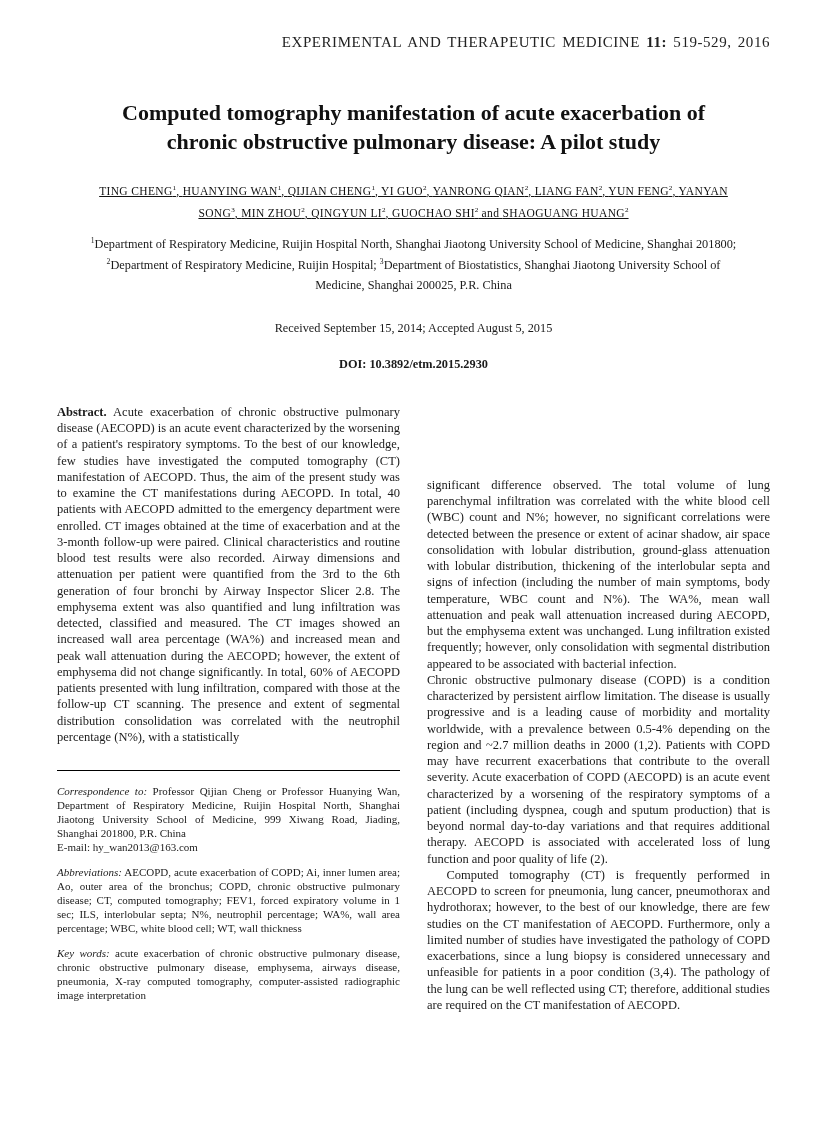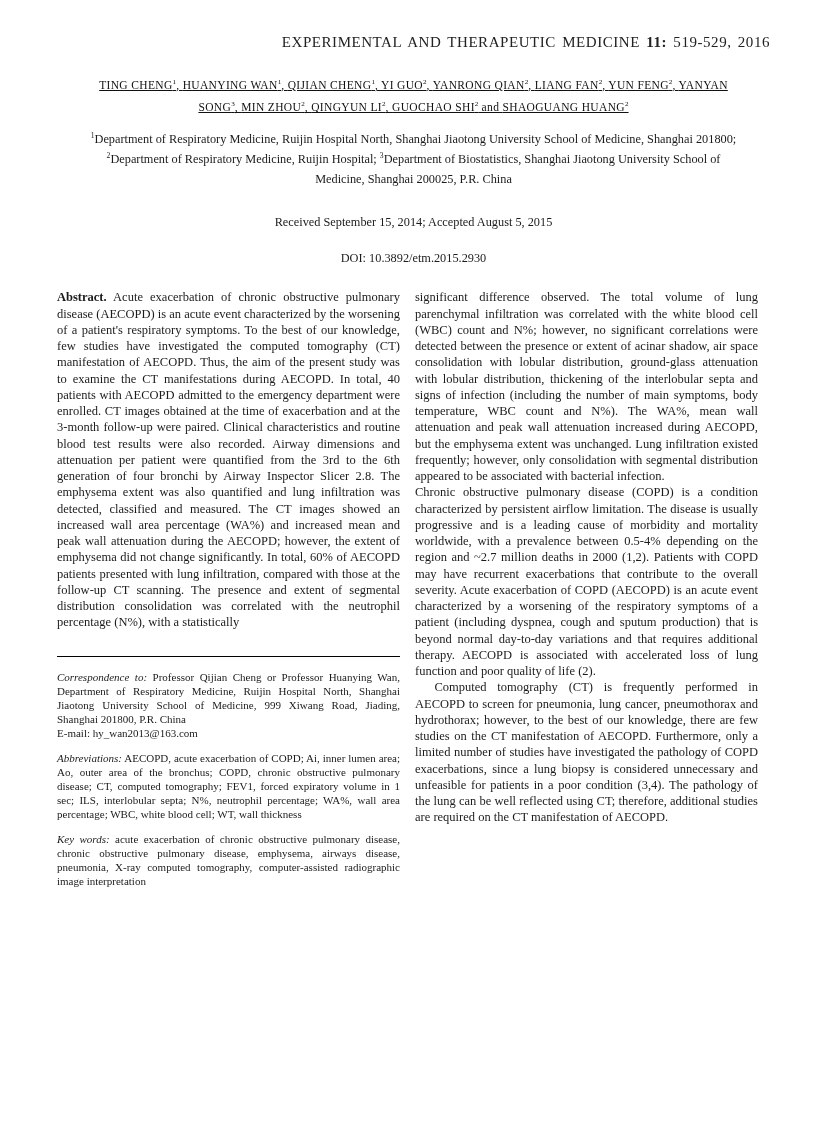--- a/index.html
+++ b/index.html
@@ -29,23 +29,23 @@
   .authors sup, .affiliations sup {
     font-size:0.62em; vertical-align:super; line-height:0; letter-spacing:0;
   }
 
   .affiliations {
     margin:10px auto 0; max-width:660px; text-align:center;
     font-size:12.3px; line-height:1.64;
   }
 
   .received { margin-top:26px; text-align:center; font-size:12.3px; }
-  .doi      { margin-top:21px; text-align:center; font-size:12.3px; }
+  .doi      { margin-top:21px; text-align:center; font-size:12.3px;font-weight:bold; }
 
-  .columns { display:flex; gap:15px; margin-top:23px; }
+  .columns { display:flex; gap:27px; margin-top:32px;align-items:flex-end; }
   .col { width:343px; font-size:12.5px; line-height:16.25px; text-align:justify; }
 
   .abstract-label { font-weight:bold; }
   .section-heading { font-weight:bold; margin:16px 0 13px; text-align:left; }
   .body-par { margin:0; }
   .indent { text-indent:1.55em; }
 
   .footnote-rule { margin-top:25px; border:0; border-top:1.2px solid #000; height:0; width:100%; }
   .footnotes { padding-top:13px; font-size:11px; line-height:14px; }
   .fnblock { margin-bottom:11px; }
@@ -56,20 +56,21 @@
 <body>
 
 <div class="page">
 
   <div class="running-head">
     <span>EXPERIMENTAL AND THERAPEUTIC MEDICINE</span>
     <b>11:</b>
     <span>519-529,  2016</span>
   </div>
 
+  <h1 class="title">Computed tomography manifestation of acute exacerbation of chronic obstructive pulmonary disease: A pilot study</h1>
 
   <div class="authors"><span class="author"><span>TING CHENG</span><sup>1</sup><span>,  </span></span><span class="author"><span>HUANYING WAN</span><sup>1</sup><span>,  </span></span><span class="author"><span>QIJIAN CHENG</span><sup>1</sup><span>,  </span></span><span class="author"><span>YI GUO</span><sup>2</sup><span>,  </span></span><span class="author"><span>YANRONG QIAN</span><sup>2</sup><span>,  </span></span><span class="author"><span>LIANG FAN</span><sup>2</sup><span>,  </span></span><span class="author"><span>YUN FENG</span><sup>2</sup><span>,  </span></span><span class="author"><span>YANYAN SONG</span><sup>3</sup><span>,  </span></span><span class="author"><span>MIN ZHOU</span><sup>2</sup><span>,  </span></span><span class="author"><span>QINGYUN LI</span><sup>2</sup><span>,  </span></span><span class="author"><span>GUOCHAO SHI</span><sup>2</sup><span>  and  </span></span><span class="author"><span>SHAOGUANG HUANG</span><sup>2</sup><span></span></span></div>
 
   <div class="affiliations"><span class="affiliation"><sup>1</sup><span>Department of Respiratory Medicine, Ruijin Hospital North, Shanghai Jiaotong University School of Medicine, Shanghai 201800; </span></span><span class="affiliation"><sup>2</sup><span>Department of Respiratory Medicine, Ruijin Hospital; </span></span><span class="affiliation"><sup>3</sup><span>Department of Biostatistics, Shanghai Jiaotong University School of Medicine, Shanghai 200025, P.R. China</span></span></div>
 
   <div class="received">Received September 15, 2014;  Accepted August 5, 2015</div>
 
   <div class="doi">DOI: 10.3892/etm.2015.2930</div>
 
   <div class="columns">

